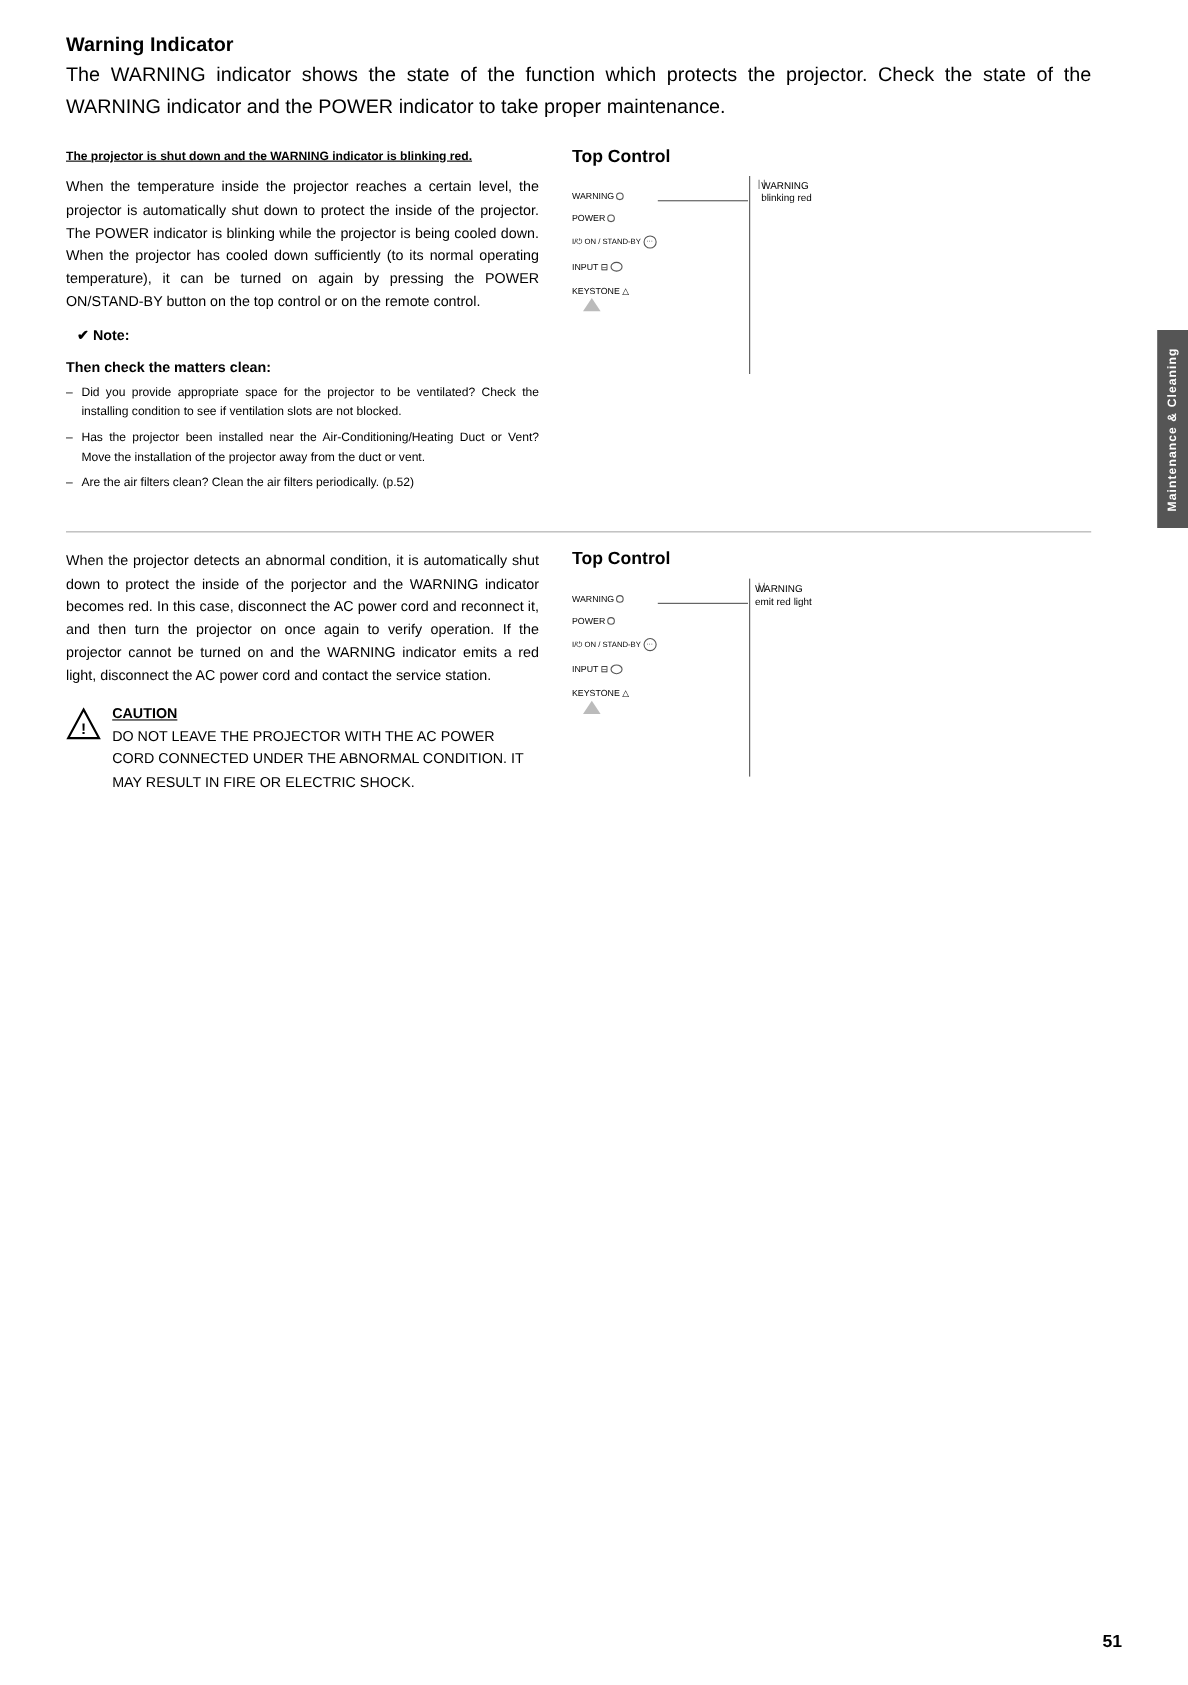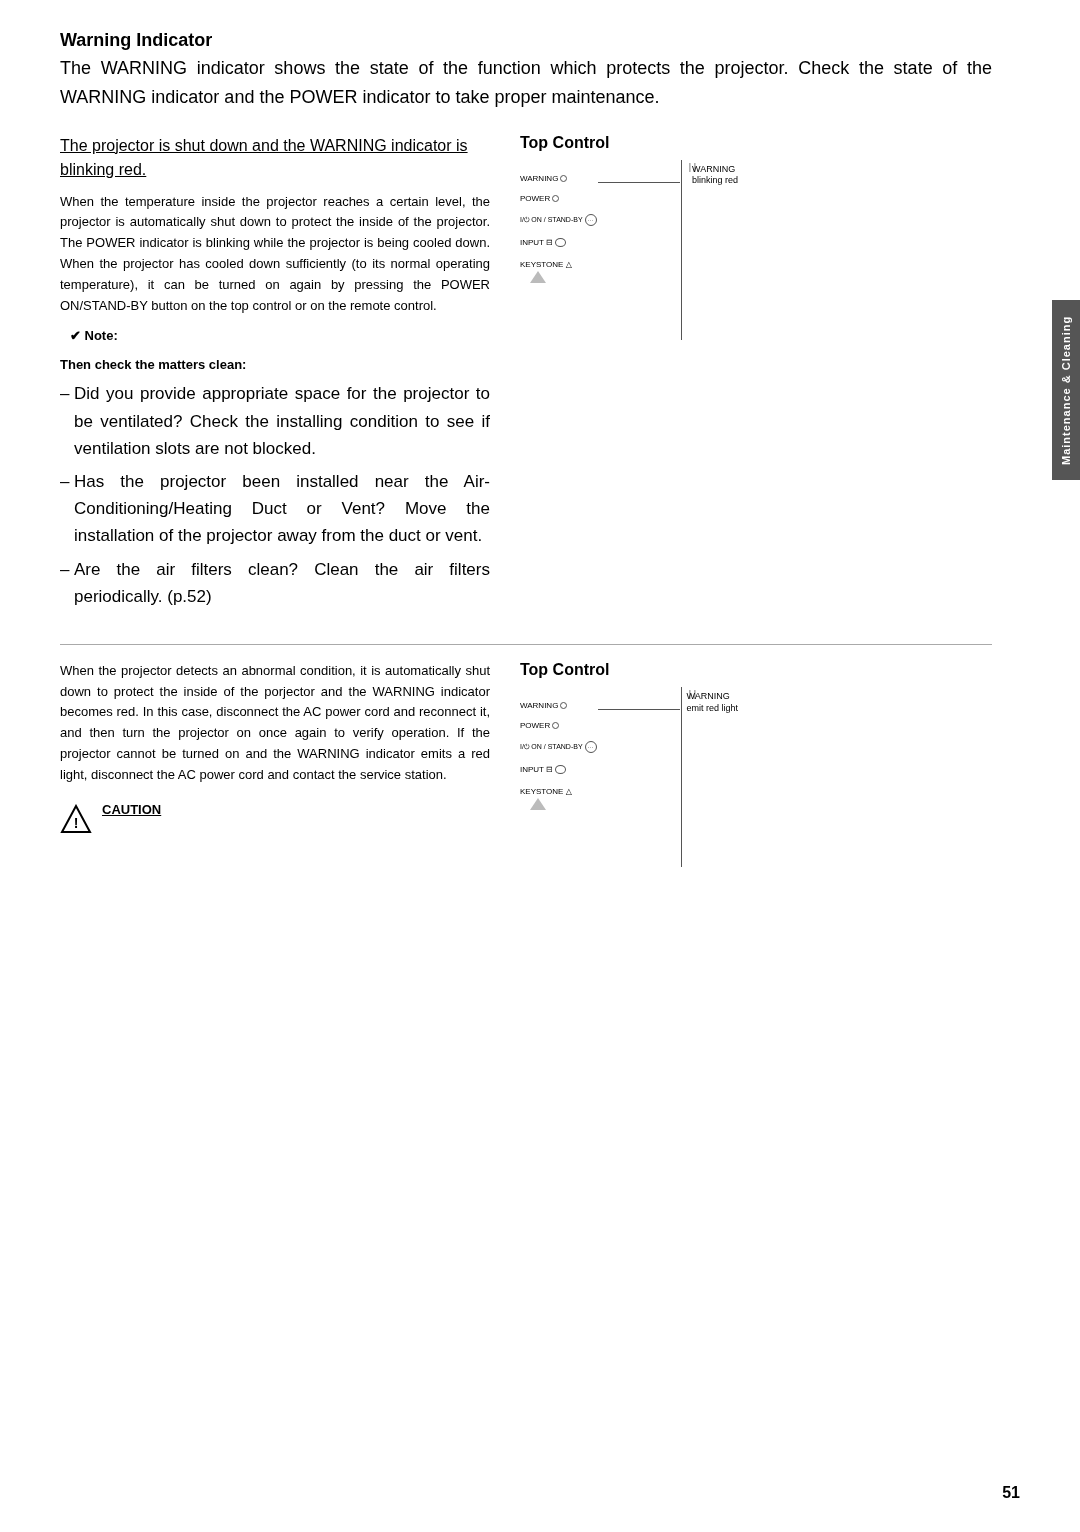--- a/index.html
+++ b/index.html
@@ -80,22 +80,22 @@
     .col-left {
       flex: 0 0 430px;
       max-width: 430px;
     }
 
     .col-right {
       flex: 1;
     }
 
     .subsection-heading {
-      font-size: 16px;
-      font-weight: normal;
+      font-size: 11px;
+      font-weight: bold;
       text-decoration: underline;
       margin-bottom: 10px;
       line-height: 1.5;
     }
 
     .body-text {
       font-size: 13px;
       line-height: 1.6;
       text-align: justify;
       margin-bottom: 12px;
@@ -130,21 +130,21 @@
       margin-top: 10px;
     }
 
     .bullet-list {
       list-style: none;
       padding: 0;
       margin: 0 0 14px 0;
     }
 
     .bullet-list li {
-      font-size: 17px;
+      font-size: 11px;
       line-height: 1.6;
       text-align: justify;
       padding-left: 14px;
       position: relative;
       margin-bottom: 6px;
     }
 
     .bullet-list li::before {
       content: "–";
       position: absolute;
@@ -306,20 +306,23 @@
             
             <svg width="32" height="30" viewBox="0 0 32 30">
               <polygon points="16,2 30,28 2,28" fill="none" stroke="#000" stroke-width="2"></polygon>
               <text x="16" y="24" text-anchor="middle" font-size="14" font-weight="bold">!</text>
             </svg>
           </div>
           <div class="caution-content">
             <div class="caution-title">
               <span>CAUTION</span>
             </div>
+            <div class="caution-text">
+              <span>DO NOT LEAVE THE PROJECTOR WITH THE AC POWER CORD CONNECTED UNDER THE ABNORMAL CONDITION.  IT MAY RESULT IN FIRE OR ELECTRIC SHOCK.</span>
+            </div>
           </div>
         </div>
       </div>
 
       <div class="col-right">
         <div class="top-control-label">
           <span>Top Control</span>
         </div>
 
         <div style="position:relative; width:220px; height:180px;">

